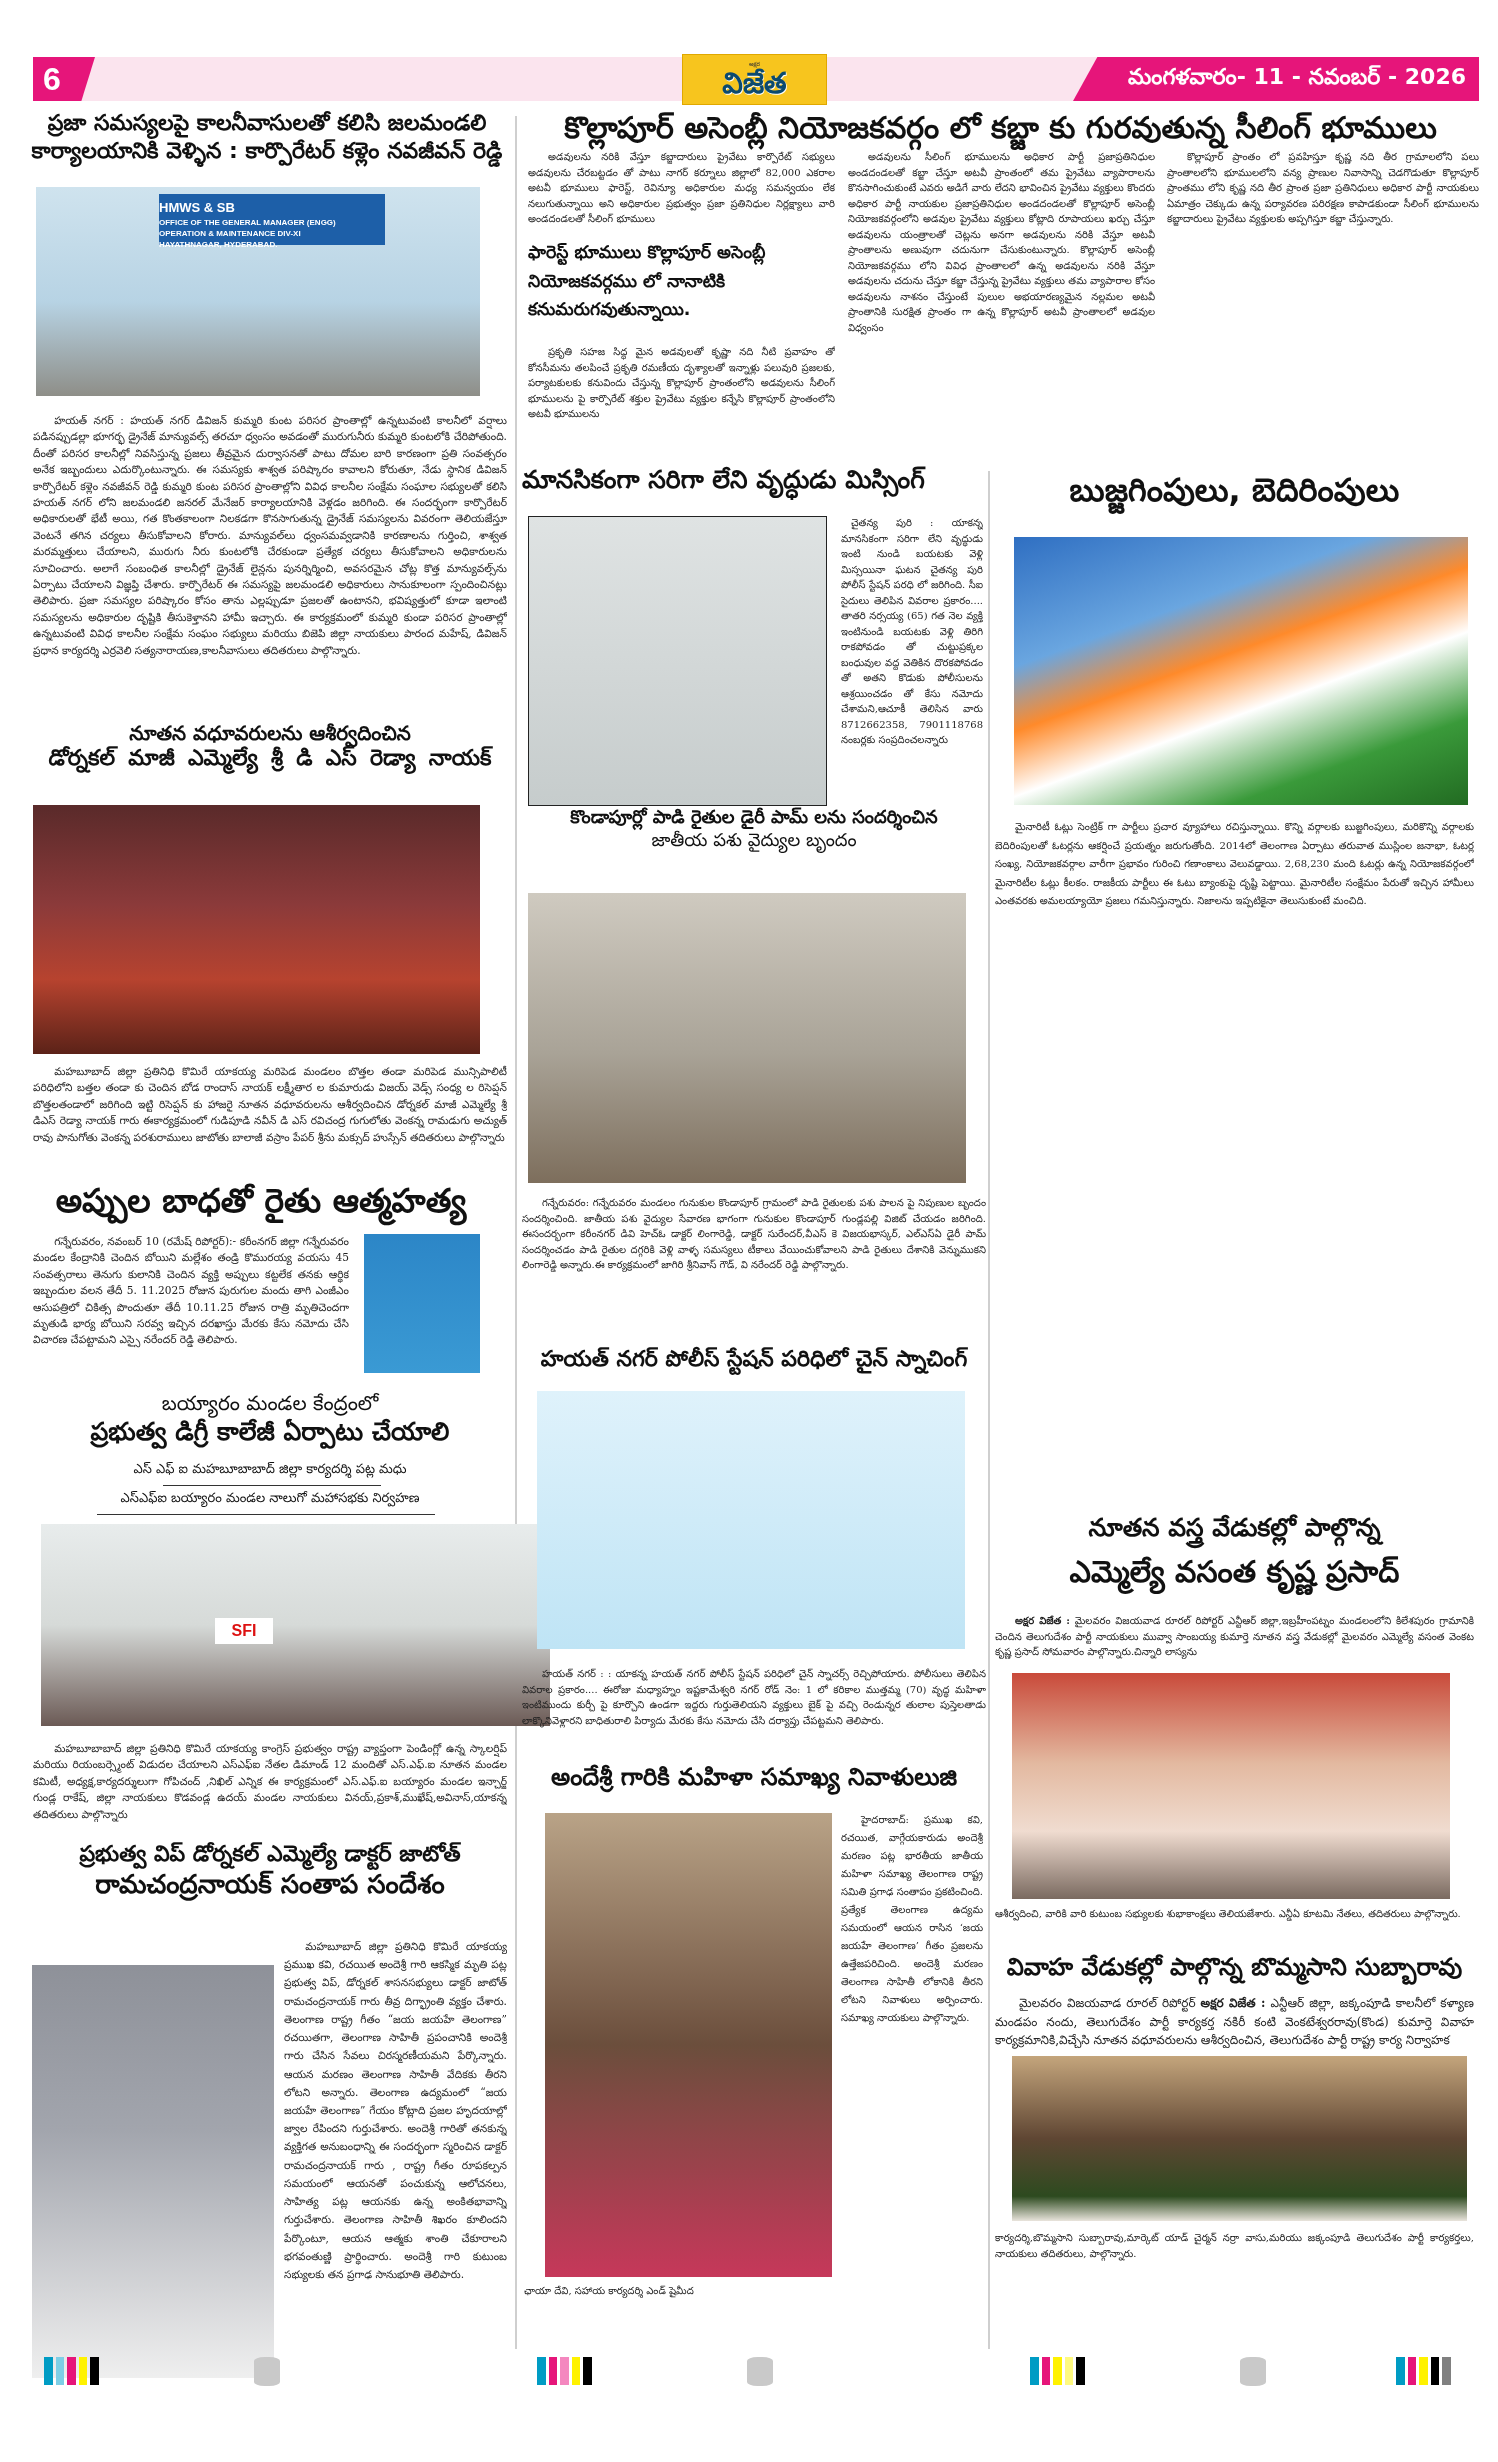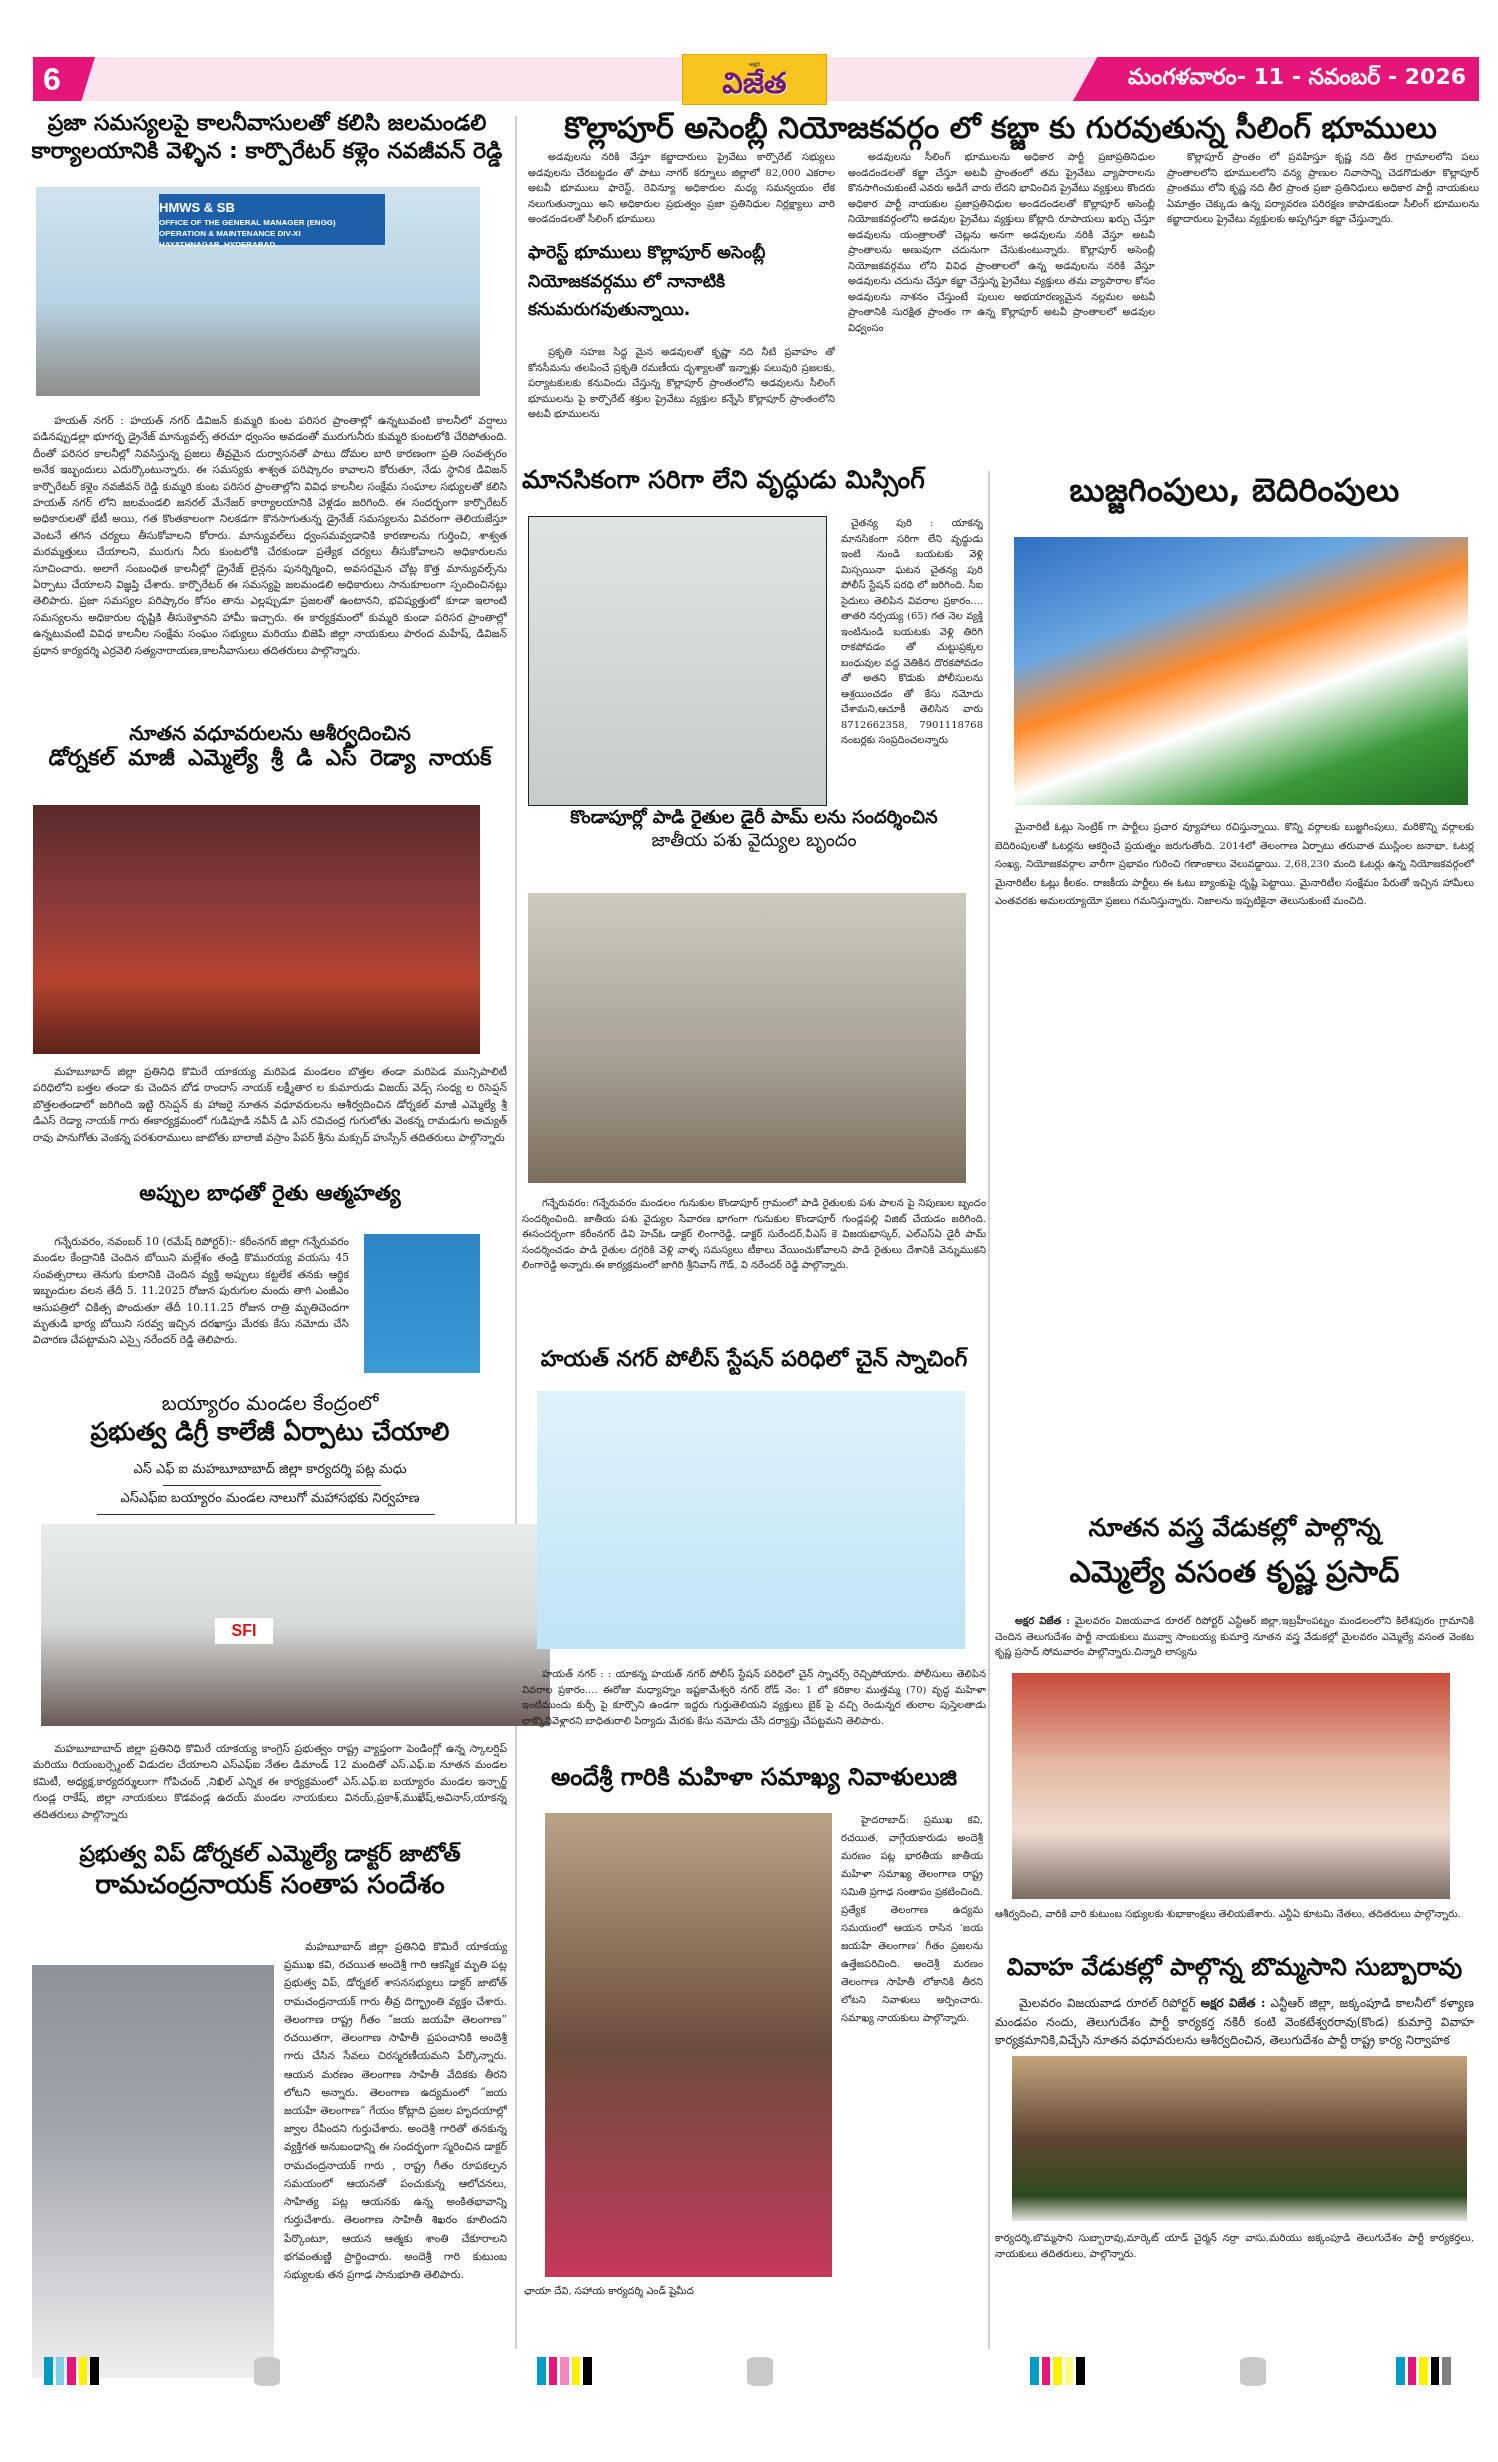--- a/index.html
+++ b/index.html
@@ -11,21 +11,21 @@
   
   .mast-band { left: 33px; top: 57px; width: 1446px; height: 44px; background: #fbe4ee; }
   .page-no { left: 33px; top: 57px; width: 62px; height: 44px; background: #e6157a;
     color: #fff; font: bold 32px "Liberation Sans", sans-serif; display:flex; align-items:center; padding-left:10px;
     clip-path: polygon(0 0, 100% 0, 78% 100%, 0 100%); }
   .date-box { left: 1073px; top: 57px; width: 406px; height: 44px; background: #e6157a; color:#fff;
     font: bold 22px "DejaVu Sans", sans-serif; display:flex; align-items:center; justify-content:flex-end; padding-right:13px;
     clip-path: polygon(6% 0, 100% 0, 100% 100%, 0 100%); }
   .logo { left: 682px; top: 54px; width: 145px; height: 51px; background: #f7c51e; border:0.7px solid #e0a800;
     display:flex; flex-direction:column; align-items:center; justify-content:center; }
-  .logo .big { font: bold 29px "DejaVu Sans", sans-serif; color:#701a75; line-height:1; text-shadow: 0.7px 0.7px 0 #fff; }
+  .logo .big { font: bold 29px "DejaVu Sans", sans-serif; color:#0c4a6e; line-height:1; text-shadow: 0.7px 0.7px 0 #fff; }
   .logo .small { font-size: 5.8px; color:#333; }
 
   .rule-v { width: 1.5px; background: #cfcfcf; }
 
   h2.head { font-family: "DejaVu Sans", sans-serif; font-weight: bold; color:#111; text-align:center; line-height:1.25; }
   .body-text { font: 11px/1.55 "DejaVu Serif", serif; color:#222; text-align: justify; text-indent: 2em; overflow:hidden; }
   .photo { overflow:hidden; }
 
   
   .ph-office { background: linear-gradient(180deg,#cfe3ee 0%, #b7d3e4 55%, #8e8e88 100%); }
@@ -83,21 +83,21 @@
 <section>
   <h2 class="abs head" style="left:33px; top:721px; width:474px; font-size:20px;">
     <span>నూతన వధూవరులను ఆశీర్వదించిన</span><br>
     <span style="font-size:22px;font-family:Liberation Mono, monospace;">డోర్నకల్ మాజీ ఎమ్మెల్యే శ్రీ డి ఎస్ రెడ్యా నాయక్</span>
   </h2>
   <div class="abs photo ph-wedding" style="left:33px; top:805px; width:447px; height:249px;"></div>
   <p class="abs body-text" style="left:33px; top:1063px; width:474px; height:123px; font-size:10.6px;">మహబూబాద్ జిల్లా ప్రతినిధి కొమిరే యాకయ్య మరిపెడ మండలం బొత్తల తండా మరిపెడ మున్సిపాలిటీ పరిధిలోని బత్తల తండా కు చెందిన బోడ రాందాస్ నాయక్ లక్ష్మీతార ల కుమారుడు విజయ్ వెడ్స్ సంధ్య ల రిసెప్షన్ బొత్తలతండాలో జరిగింది ఇట్టి రిసెప్షన్ కు హాజరై నూతన వధూవరులను ఆశీర్వదించిన డోర్నకల్ మాజీ ఎమ్మెల్యే శ్రీ డిఎస్ రెడ్యా నాయక్ గారు ఈకార్యక్రమంలో గుడిపూడి నవీన్ డి ఎస్ రవిచంద్ర గుగులోతు వెంకన్న రామడుగు అచ్యుత్ రావు పానుగోతు వెంకన్న పరశురాములు జాటోతు బాలాజీ వస్రాం పేపర్ శ్రీను మక్సుద్ హుస్సేన్ తదితరులు పాల్గొన్నారు</p>
 </section>
 
 <section>
-  <h2 class="abs head" style="left:33px; top:1180px; width:474px; font-size:21px;">అప్పుల బాధతో రైతు ఆత్మహత్య</h2>
+  <h2 class="abs head" style="left:24px; top:1180px; width:474px; font-size:33px;">అప్పుల బాధతో రైతు ఆత్మహత్య</h2>
   <p class="abs body-text" style="left:33px; top:1233px; width:316px; height:142px; font-size:10.6px;">గన్నేరువరం, నవంబర్ 10 (రమేష్ రిపోర్టర్):- కరీంనగర్ జిల్లా గన్నేరువరం మండల కేంద్రానికి చెందిన బోయిని మల్లేశం తండ్రి కొమురయ్య వయసు 45 సంవత్సరాలు తెనుగు కులానికి చెందిన వ్యక్తి అప్పులు కట్టలేక తనకు ఆర్థిక ఇబ్బందుల వలన తేదీ 5. 11.2025 రోజున పురుగుల మందు తాగి ఎంజీఎం ఆసుపత్రిలో చికిత్స పొందుతూ తేదీ 10.11.25 రోజున రాత్రి మృతిచెందగా మృతుడి భార్య బోయిని సరవ్వ ఇచ్చిన దరఖాస్తు మేరకు కేసు నమోదు చేసి విచారణ చేపట్టామని ఎస్సై నరేందర్ రెడ్డి తెలిపారు.</p>
   <div class="abs photo ph-man" style="left:364px; top:1234px; width:116px; height:139px;"></div>
 </section>
 
 <section>
   <h2 class="abs head" style="left:33px; top:1391px; width:474px; font-size:20px;">
     <span style="font-weight:normal;">బయ్యారం మండల కేంద్రంలో</span><br>
     <span style="font-size:25px;">ప్రభుత్వ డిగ్రీ కాలేజీ ఏర్పాటు చేయాలి</span>
   </h2>
   <div class="abs" style="left:33px; top:1461px; width:474px; text-align:center; font:13px 'DejaVu Sans',sans-serif;">ఎస్ ఎఫ్ ఐ మహబూబాబాద్ జిల్లా కార్యదర్శి పట్ల మధు</div>

